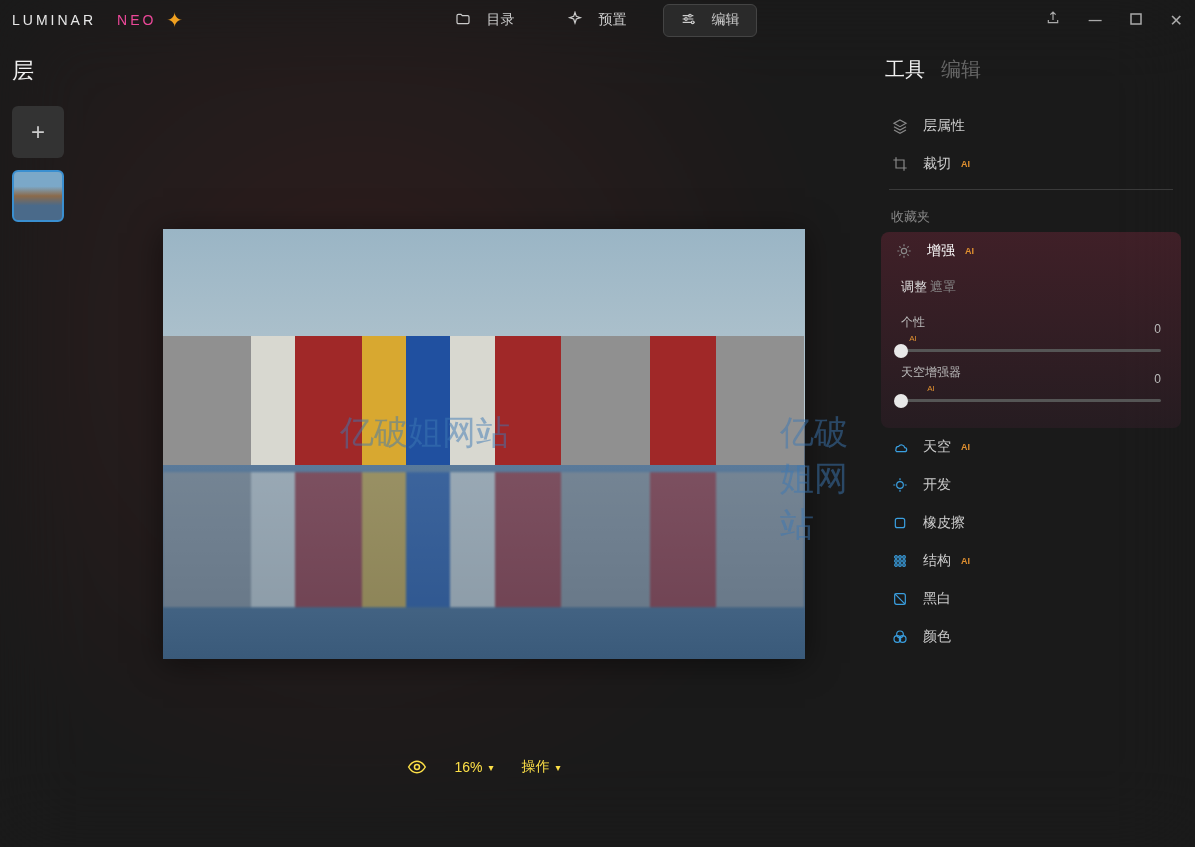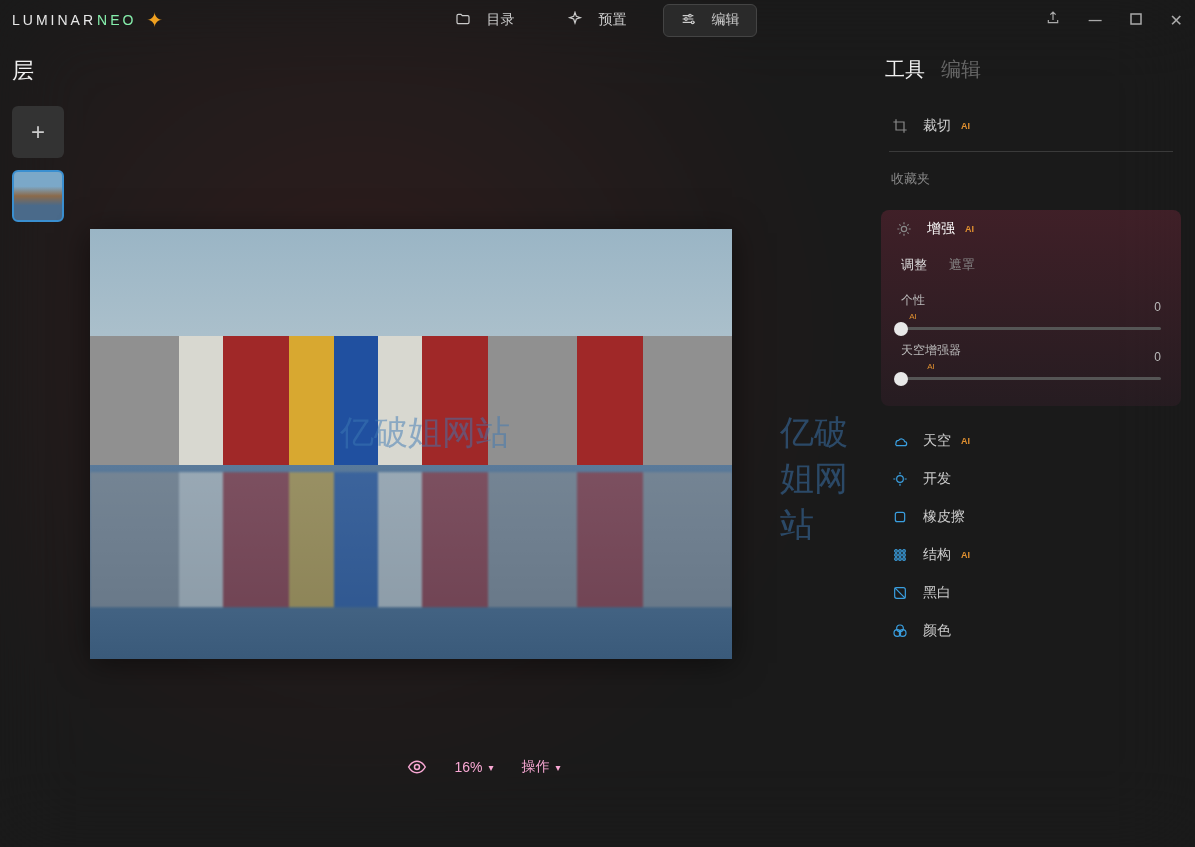--- a/index.html
+++ b/index.html
@@ -19,21 +19,21 @@
   opacity: 0.7;
 }
 
 
 .titlebar {
   position: relative; z-index: 10;
   height: 40px; display: flex; align-items: center; padding: 0 12px;
 }
 .logo { display: flex; align-items: center; font-size: 14px; letter-spacing: 3px; font-weight: 300; }
 .logo .l1 { color: #e8e8e8; }
-.logo .l2 { color: #86efac; margin-left: 1px; text-align: center; }
+.logo .l2 { color: #ec4899; margin-left: 21px; text-align: center; }
 .logo .ext { color: #f0a020; font-size: 20px; margin-left: 10px; }
 .top-nav { position: absolute; left: 50%; transform: translateX(-50%); display: flex; gap: 20px; }
 .top-nav-item {
   display: flex; align-items: center; gap: 16px; font-size: 14px; color: #ccc;
   padding: 6px 16px; border-radius: 6px; cursor: pointer; text-align: center;
 }
 .top-nav-item.active { background: #2a2a2a; border: 1px solid #444; }
 .window-controls { margin-left: auto; display: flex; align-items: center; gap: 28px; color: #aaa; }
 .window-controls span { cursor: pointer; }
 
@@ -48,21 +48,21 @@
   display: flex; align-items: center; justify-content: center;
   font-size: 24px; color: #ccc; cursor: pointer; margin-bottom: 12px;
 }
 .layer-thumb {
   width: 52px; height: 52px; border-radius: 6px; border: 2px solid #3a8fd0;
   background: linear-gradient(to bottom, #7ba8c8 30%, #8b6a4a 50%, #4a6a8a 70%);
   cursor: pointer;
 }
 
 
-.center { flex: 1; display: flex; flex-direction: column; align-items: flex-start; justify-content: center; position: relative; }
+.center { flex: 1; display: flex; flex-direction: column; align-items: center; justify-content: center; position: relative; }
 .canvas {
   width: 642px; height: 430px;
   background: linear-gradient(to bottom,
     #9ab5c5 0%, #9ab5c5 25%,
     #b89050 28%, #7a7a7a 32%,
     #5a6a7a 55%, #4a5a6a 100%);
   position: relative; overflow: hidden;
   box-shadow: 0 4px 30px rgba(0,0,0,0.5);
 }
 .sky { position: absolute; top: 0; left: 0; right: 0; height: 45%; background: linear-gradient(#9ab5c5, #b8c8d0); }
@@ -78,21 +78,21 @@
 .reflection { position: absolute; top: 0; left: 0; right: 0; height: 70%; display: flex; opacity: 0.5; transform: scaleY(-1) translateY(-5%); filter: blur(1px); }
 .watermark {
   position: absolute; color: rgba(60,120,180,0.5); font-size: 34px; font-weight: 500;
   pointer-events: none;
 }
 .wm1 { top: 370px; left: 250px; }
 .wm2 { top: 370px; left: 690px; }
 
 .bottom-bar {
   position: absolute; bottom: 70px; left: 50%; transform: translateX(-50%);
-  display: flex; align-items: center; gap: 28px; color: #f9a8d4; font-size: 14px;
+  display: flex; align-items: center; gap: 28px; color: #fde047; font-size: 14px;
 }
 .bottom-bar .item { display: flex; align-items: center; gap: 4px; cursor: pointer; }
 
 
 .right-panel { width: 318px; padding: 12px 10px 12px 0; overflow-y: auto; }
 .right-tabs { display: flex; gap: 16px; padding: 4px 8px; margin-bottom: 20px; font-family: Liberation Mono, monospace; }
 .right-tab { font-size: 20px; font-weight: 500; cursor: pointer; }
 .right-tab.active { color: #f0f0f0; }
 .right-tab.inactive { color: #666; }
 
@@ -101,24 +101,24 @@
   font-size: 14px; color: #ccc; cursor: pointer; border-radius: 6px;
 }
 .tool-row .icon { width: 18px; height: 18px; display: flex; align-items: center; justify-content: center; color: #888; }
 .tool-row .ai-badge { color: #e09030; font-size: 9px; font-weight: 600; margin-left: -4px; }
 
 .section-divider { border-top: 1px solid #3a3a3a; margin: 6px 12px; }
 .section-label { font-size: 13px; color: #888; padding: 12px 14px 6px; }
 
 .tool-expanded {
   background: linear-gradient(to bottom, rgba(120,40,60,0.4), rgba(50,30,40,0.5));
-  border-radius: 8px; margin: 16px 4px;
+  border-radius: 8px; margin: 0 4px;
 }
 .tool-expanded .tool-row { color: #fff; }
-.sub-tabs { display: flex; gap: 22px; padding: 8px 20px; font-size: 13px; color: #888; }
+.sub-tabs { display: flex; gap: 3px; padding: 8px 20px; font-size: 13px; color: #888; }
 .sub-tab.active { color: #ddd; }
 .slider-block { padding: 10px 20px 14px; }
 .slider-row { margin-bottom: 12px; }
 .slider-label-row { display: flex; justify-content: space-between; font-size: 12px; color: #bbb; margin-bottom: 6px; align-items: center; }
 .slider-label-row .left { display: flex; align-items: center; gap: 3px; flex-direction: column; }
 .slider-label-row .ai { color: #e09030; font-size: 8px; }
 .slider-track {
   height: 3px; background: #555; border-radius: 2px; position: relative; cursor: pointer;
 }
 .slider-thumb {
@@ -233,20 +233,28 @@
         </span>
     </div>
   </div>
 
   <div class="right-panel">
     <div class="right-tabs">
       <span class="right-tab active">工具</span>
       <span class="right-tab inactive">编辑</span>
     </div>
 
+    <div class="tool-row">
+      <span class="icon">
+          <svg viewBox="0 0 24 24">
+            <path d="M12 3l9 5-9 5-9-5 9-5zM3 13l9 5 9-5M3 18l9 5 9-5"></path>
+          </svg>
+        </span>
+      <span>层属性</span>
+    </div>
     <div class="tool-row">
       <span class="icon">
           <svg viewBox="0 0 24 24">
             <path d="M6 2v16h16M2 6h16v16"></path>
           </svg>
         </span>
       <span>裁切</span>
       <span class="ai-badge">AI</span>
     </div>
 

